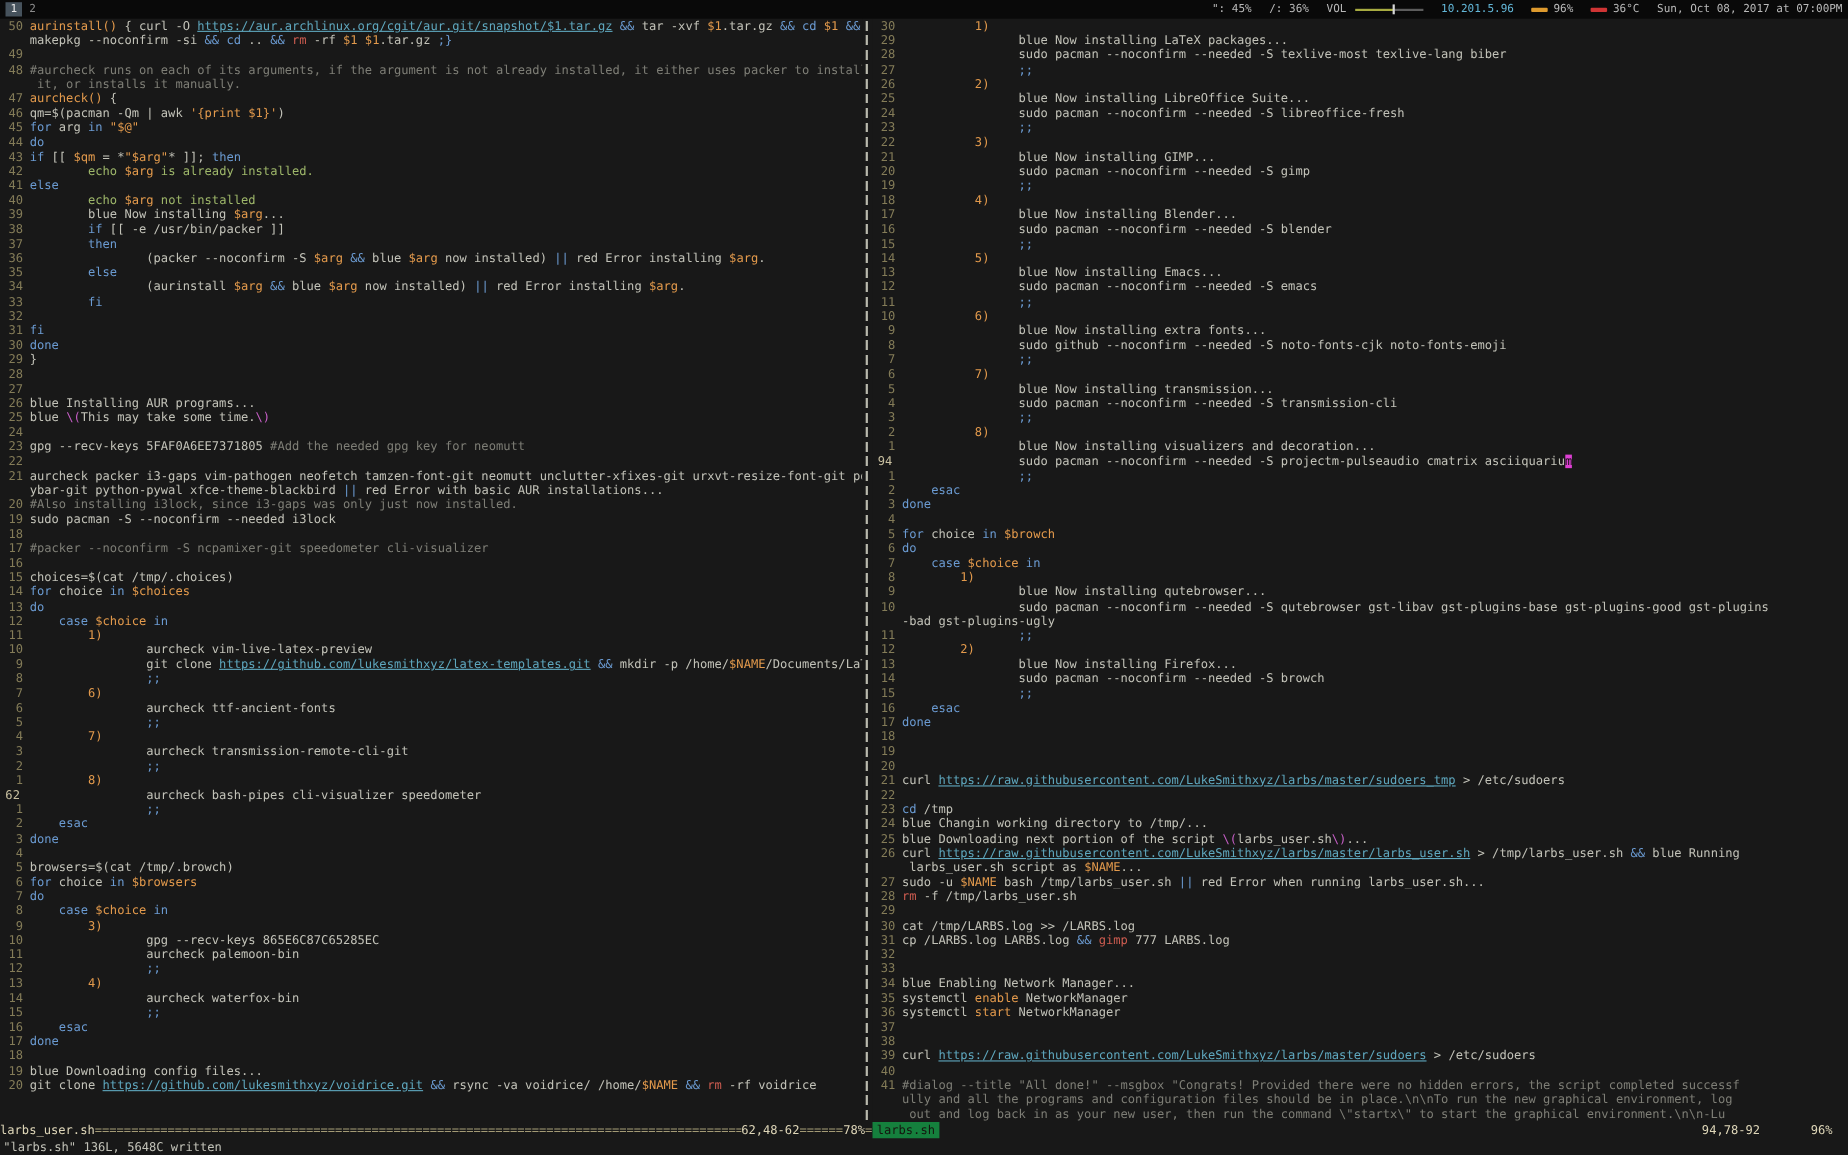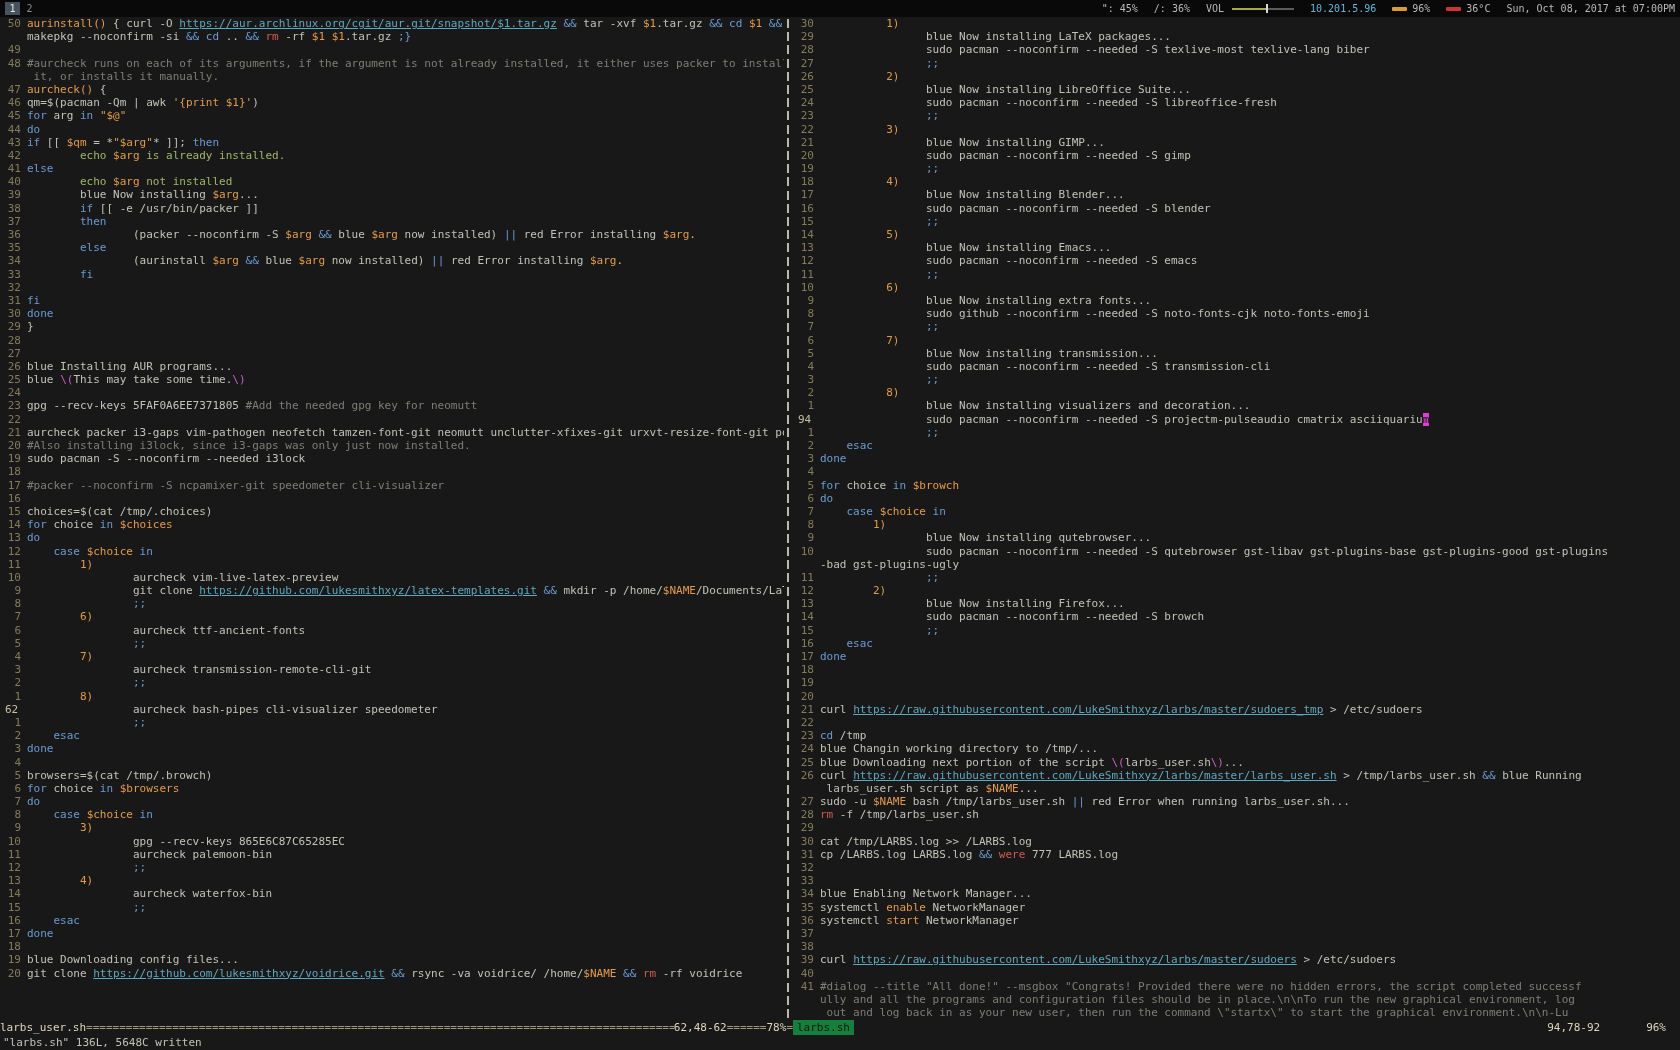--- a/index.html
+++ b/index.html
@@ -111,20 +111,21 @@
       <div class="row"><span class="num">30</span><span class="txt"><span class="b">done</span></span></div>
       <div class="row"><span class="num">29</span><span class="txt">}</span></div>
       <div class="row"><span class="num">28</span><span class="txt"></span></div>
       <div class="row"><span class="num">27</span><span class="txt"></span></div>
       <div class="row"><span class="num">26</span><span class="txt">blue Installing AUR programs...</span></div>
       <div class="row"><span class="num">25</span><span class="txt">blue <span class="m">\(</span>This may take some time.<span class="m">\)</span></span></div>
       <div class="row"><span class="num">24</span><span class="txt"></span></div>
       <div class="row"><span class="num">23</span><span class="txt">gpg --recv-keys 5FAF0A6EE7371805<span class="c"> #Add the needed gpg key for neomutt</span></span></div>
       <div class="row"><span class="num">22</span><span class="txt"></span></div>
       <div class="row"><span class="num">21</span><span class="txt">aurcheck packer i3-gaps vim-pathogen neofetch tamzen-font-git neomutt unclutter-xfixes-git urxvt-resize-font-git pol</span></div>
+      <div class="row"><span class="num"></span><span class="txt">ybar-git python-pywal xfce-theme-blackbird <span class="b">||</span> red Error with basic AUR installations...</span></div>
       <div class="row"><span class="num">20</span><span class="txt"><span class="c">#Also installing i3lock, since i3-gaps was only just now installed.</span></span></div>
       <div class="row"><span class="num">19</span><span class="txt">sudo pacman -S --noconfirm --needed i3lock</span></div>
       <div class="row"><span class="num">18</span><span class="txt"></span></div>
       <div class="row"><span class="num">17</span><span class="txt"><span class="c">#packer --noconfirm -S ncpamixer-git speedometer cli-visualizer</span></span></div>
       <div class="row"><span class="num">16</span><span class="txt"></span></div>
       <div class="row"><span class="num">15</span><span class="txt">choices=$(cat /tmp/.choices)</span></div>
       <div class="row"><span class="num">14</span><span class="txt"><span class="b">for</span> choice <span class="b">in</span> <span class="o">$choices</span></span></div>
       <div class="row"><span class="num">13</span><span class="txt"><span class="b">do</span></span></div>
       <div class="row"><span class="num">12</span><span class="txt">    <span class="b">case</span> <span class="o">$choice</span> <span class="b">in</span></span></div>
       <div class="row"><span class="num">11</span><span class="txt"><span class="o">        1)</span></span></div>
@@ -219,21 +220,21 @@
       <div class="row"><span class="num">22</span><span class="txt"></span></div>
       <div class="row"><span class="num">23</span><span class="txt"><span class="b">cd</span> /tmp</span></div>
       <div class="row"><span class="num">24</span><span class="txt">blue Changin working directory to /tmp/...</span></div>
       <div class="row"><span class="num">25</span><span class="txt">blue Downloading next portion of the script <span class="m">\(</span>larbs_user.sh<span class="m">\)</span>...</span></div>
       <div class="row"><span class="num">26</span><span class="txt">curl <span class="u">https://raw.githubusercontent.com/LukeSmithxyz/larbs/master/larbs_user.sh</span> &gt; /tmp/larbs_user.sh <span class="b">&amp;&amp;</span> blue Running</span></div>
       <div class="row"><span class="num"></span><span class="txt"> larbs_user.sh script as <span class="o">$NAME</span>...</span></div>
       <div class="row"><span class="num">27</span><span class="txt">sudo -u <span class="o">$NAME</span> bash /tmp/larbs_user.sh <span class="b">||</span> red Error when running larbs_user.sh...</span></div>
       <div class="row"><span class="num">28</span><span class="txt"><span class="r">rm</span> -f /tmp/larbs_user.sh</span></div>
       <div class="row"><span class="num">29</span><span class="txt"></span></div>
       <div class="row"><span class="num">30</span><span class="txt">cat /tmp/LARBS.log &gt;&gt; /LARBS.log</span></div>
-      <div class="row"><span class="num">31</span><span class="txt">cp /LARBS.log LARBS.log <span class="b">&amp;&amp;</span> <span class="r">were</span> 777 LARBS.log</span></div>
+      <div class="row"><span class="num">31</span><span class="txt">cp /LARBS.log LARBS.log <span class="b">&amp;&amp;</span> <span class="r">gimp</span> 777 LARBS.log</span></div>
       <div class="row"><span class="num">32</span><span class="txt"></span></div>
       <div class="row"><span class="num">33</span><span class="txt"></span></div>
       <div class="row"><span class="num">34</span><span class="txt">blue Enabling Network Manager...</span></div>
       <div class="row"><span class="num">35</span><span class="txt">systemctl <span class="o">enable</span> NetworkManager</span></div>
       <div class="row"><span class="num">36</span><span class="txt">systemctl <span class="o">start</span> NetworkManager</span></div>
       <div class="row"><span class="num">37</span><span class="txt"></span></div>
       <div class="row"><span class="num">38</span><span class="txt"></span></div>
       <div class="row"><span class="num">39</span><span class="txt">curl <span class="u">https://raw.githubusercontent.com/LukeSmithxyz/larbs/master/sudoers</span> &gt; /etc/sudoers</span></div>
       <div class="row"><span class="num">40</span><span class="txt"></span></div>
       <div class="row"><span class="num">41</span><span class="txt"><span class="c">#dialog --title "All done!" --msgbox "Congrats! Provided there were no hidden errors, the script completed successf</span></span></div>

